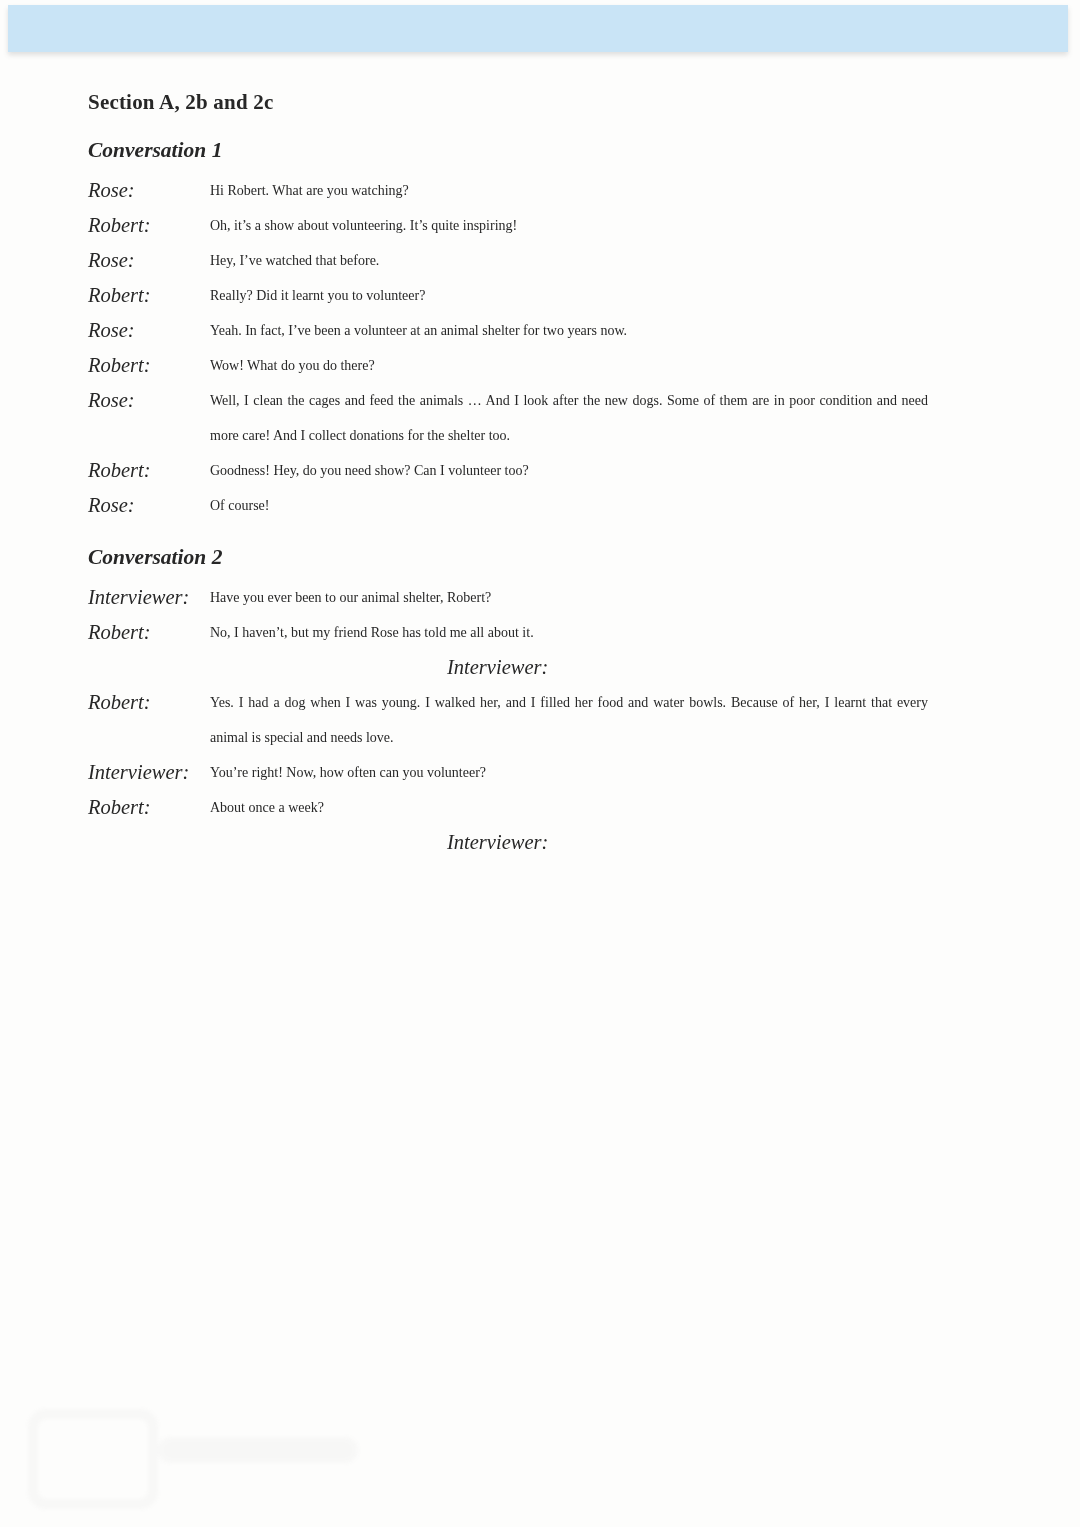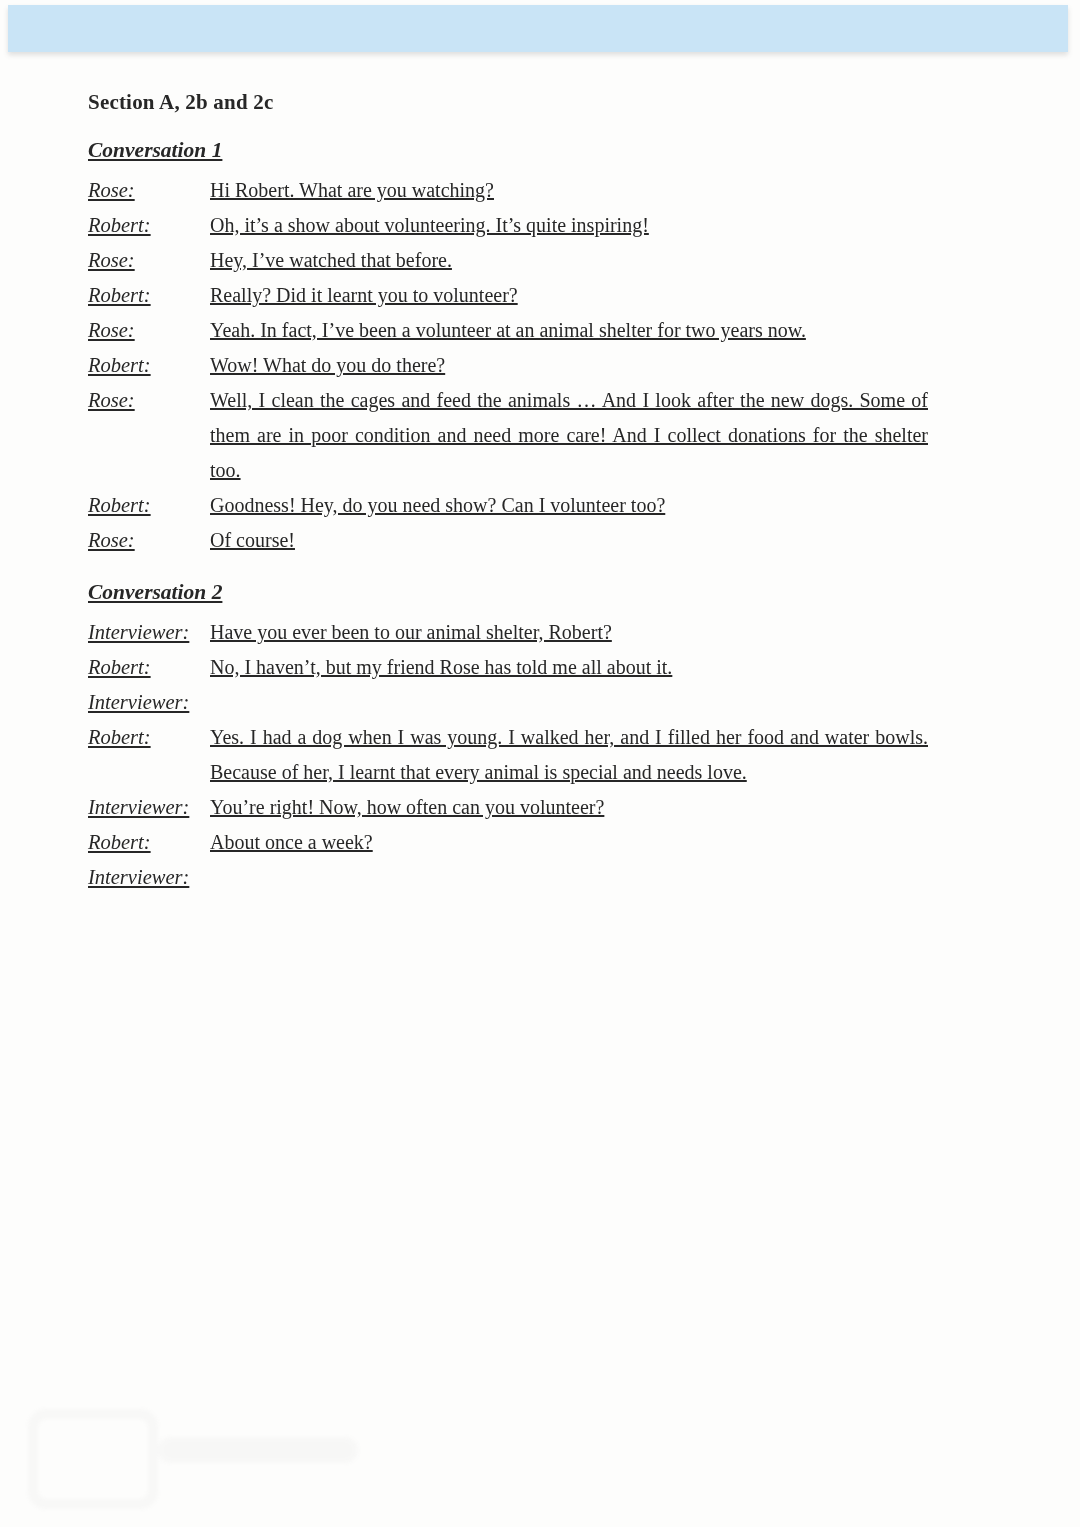--- a/index.html
+++ b/index.html
@@ -32,43 +32,44 @@
     width: 840px;
   }
   .section-heading {
     font-size: 21px;
     line-height: 28px;
     font-weight: 600;
     margin: 0;
     letter-spacing: 0.2px;
     font-family: Liberation Serif, serif;
   }
-  .conversation { margin: 0; text-decoration: underline; }
+  .conversation { margin: 0; }
   .conv-title {
     font-size: 21.5px;
     line-height: 28px;
     font-weight: bold;
     font-style: italic;
     margin: 20px 0 9px 0;
   }
   .dialogue { margin: 0; }
   .line {
     display: flex;
     align-items: flex-start;
+    justify-content: center;
   }
   .speaker {
     flex: 0 0 122px;
     font-style: italic;
     font-size: 20.5px;
     line-height: 35px;
     white-space: nowrap;
   }
   .utterance {
     flex: 1 1 auto;
-    font-size: 20px;
+    font-size: 14px;
     line-height: 35px;
     text-align: justify;
   }
   .watermark {
     position: absolute;
     left: 28px;
     bottom: 38px;
     width: 340px;
     height: 80px;
     opacity: 0.05;

